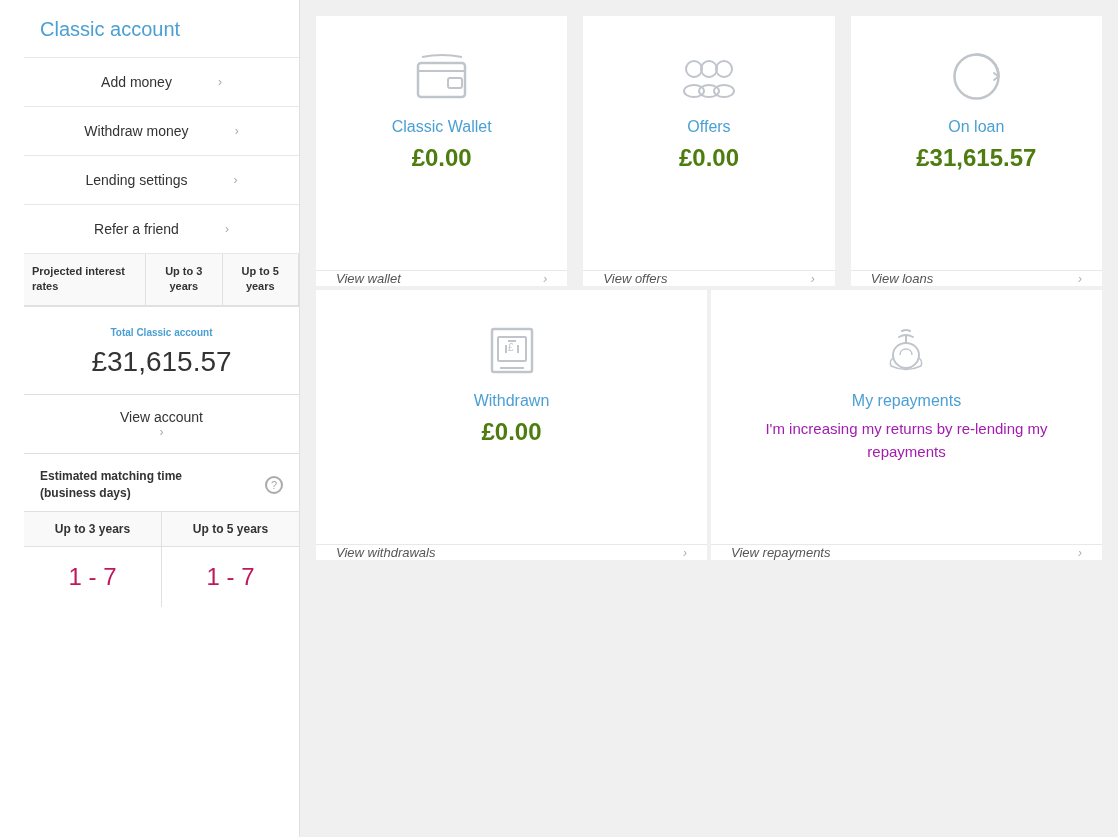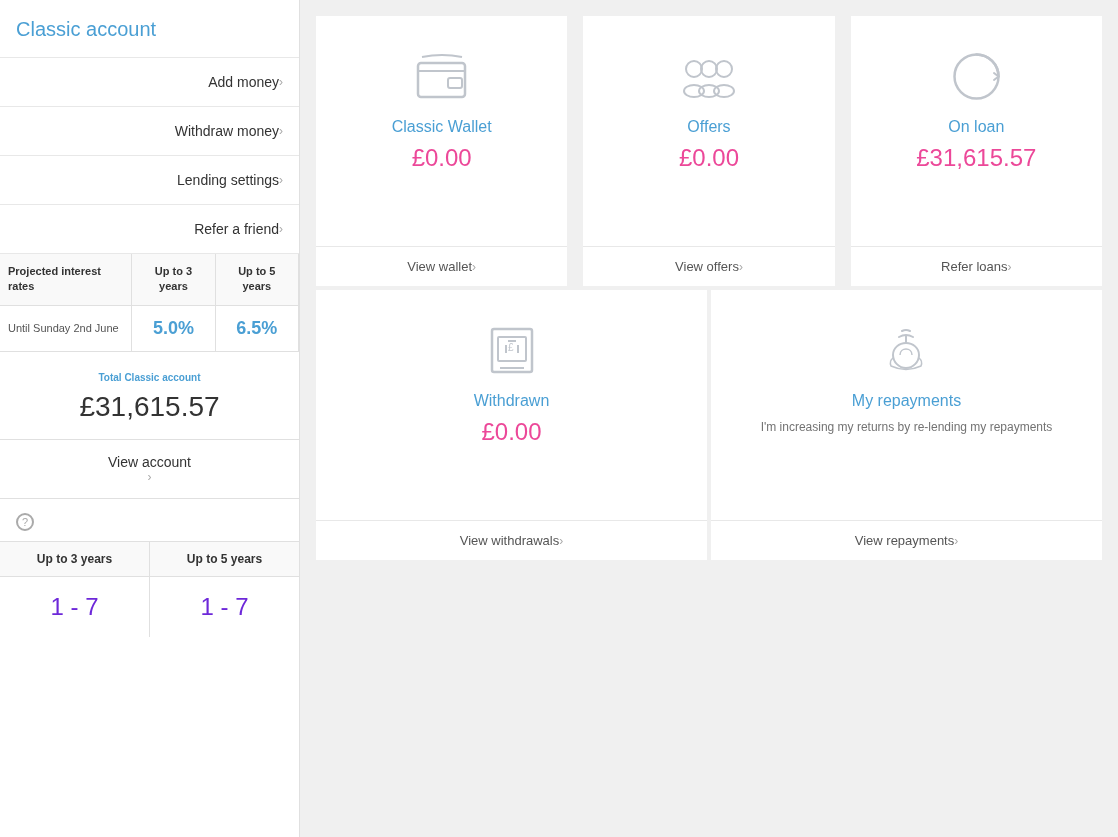--- a/index.html
+++ b/index.html
@@ -8,39 +8,41 @@
     
     .sidebar {
       width: 300px;
       min-width: 300px;
       background: #fff;
       border-right: 1px solid #e0e0e0;
       display: flex;
       flex-direction: column;
       height: 100%;
       overflow-y: auto;
+      padding-left: 24px;
     }
 
     .sidebar-title {
       padding: 18px 16px 16px;
       font-size: 20px;
       color: #4a9fd4;
       font-weight: normal;
       border-bottom: 1px solid #e8e8e8;
     }
 
     .sidebar-menu-item {
       display: flex;
-      justify-content: flex-end;
+      justify-content: center;
       align-items: center;
       padding: 16px 16px;
       border-bottom: 1px solid #e8e8e8;
       cursor: pointer;
       font-size: 14px;
       color: #333;
+      gap: 46px;
     }
     .chevron { color: #aaa; font-size: 12px; }
 
     
     .interest-section {
       border-bottom: 1px solid #e0e0e0;
     }
     .interest-table {
       width: 100%;
       border-collapse: collapse;
@@ -152,21 +154,21 @@
       color: #333;
       border-right: 1px solid #e0e0e0;
       border-bottom: 1px solid #e0e0e0;
       background: #f9f9f9;
     }
     .matching-table td {
       padding: 16px 8px;
       text-align: center;
       border-right: 1px solid #e0e0e0;
       font-size: 24px;
-      color: #6d28d9;
+      color: #be185d;
       font-weight: 300;
     }
     .matching-table th:last-child, .matching-table td:last-child { border-right: none; }
 
     
     .main-content {
       flex: 1;
       padding: 16px;
       overflow-y: auto;
       background: #f0f0f0;
@@ -201,43 +203,44 @@
       justify-content: center;
     }
     .card-title {
       font-size: 16px;
       color: #4a9fd4;
       margin-bottom: 8px;
       font-weight: normal;
     }
     .card-amount {
       font-size: 24px;
-      color: #ec4899;
-      font-weight: 400;
+      color: #4d7c0f;
+      font-weight: 700;
       margin-bottom: 16px;
     }
     .card-description {
-      font-size: 12px;
-      color: #737373;
+      font-size: 15px;
+      color: #a21caf;
       text-align: center;
       padding: 0 10px;
       margin-bottom: 16px;
       line-height: 1.5;
     }
     .card-footer {
       width: calc(100% + 40px);
       margin-top: auto;
-      padding: 12px 20px;
+      padding: 0 20px;
       border-top: 1px solid #e8e8e8;
       display: flex;
-      justify-content: center;
+      justify-content: space-between;
       align-items: center;
       font-size: 13px;
       color: #555;
       cursor: pointer;
+      font-style: italic;
     }
 
     
     svg { color: #bbb; }
   </style>
 </head>
 <body>
 
 <div class="sidebar">
   <div class="sidebar-title">Classic account</div>
@@ -264,41 +267,37 @@
   <div class="interest-section">
     <table class="interest-table">
       <thead>
         <tr>
           <th>Projected interest rates</th>
           <th>Up to 3 years</th>
           <th>Up to 5 years</th>
         </tr>
       </thead>
       <tbody id="interest-table-body">
-          <tr>
-    <td>Until Sunday 2nd June</td>
-    <td><span class="interest-rate">5.0%</span></td>
-    <td><span class="interest-rate">6.5%</span></td>
-  </tr>
         </tbody>
     </table>
   </div>
 
   <div class="total-section">
     <div class="total-label">Total Classic account</div>
     <div class="total-amount">£31,615.57</div>
   </div>
 
   <div class="view-account-row">
     <span>View account</span>
     <span class="chevron">›</span>
   </div>
 
   <div class="matching-section">
     <div class="matching-header">
+      <div class="matching-title">Estimated matching time<br>(business days)</div>
       <div class="help-icon">?</div>
     </div>
     <table class="matching-table">
       <thead>
         <tr>
           <th>Up to 3 years</th>
           <th>Up to 5 years</th>
         </tr>
       </thead>
       <tbody id="matching-table-body">
@@ -351,21 +350,21 @@
     <div class="card-icon">
           <svg width="55" height="55" viewBox="0 0 55 55" fill="none" xmlns="http://www.w3.org/2000/svg">
     <circle cx="27.5" cy="27.5" r="22" stroke="#c0c5cc" stroke-width="2.5" fill="none"></circle>
     <path d="M27.5 5.5 A22 22 0 0 1 49.5 27.5" stroke="#c0c5cc" stroke-width="2.5" fill="none" stroke-linecap="round"></path>
     <path d="M45 24 L49.5 27.5 L45 31" stroke="#c0c5cc" stroke-width="2" fill="none" stroke-linecap="round" stroke-linejoin="round"></path>
   </svg>
         </div>
     <div class="card-title">On loan</div>
     <div class="card-amount">£31,615.57</div>
     <div class="card-footer">
-      <span>Refer loans</span>
+      <span>View loans</span>
       <span class="chevron">›</span>
     </div>
   </div>
     </div>
   <div class="cards-grid-bottom" id="cards-bottom">
       <div class="card" style="min-height: 270px;">
     <div class="card-icon">
           <svg width="52" height="55" viewBox="0 0 52 55" fill="none" xmlns="http://www.w3.org/2000/svg">
     <rect x="6" y="6" width="40" height="43" rx="2" stroke="#c0c5cc" stroke-width="2.5" fill="none"></rect>
     <rect x="12" y="14" width="28" height="24" rx="1" stroke="#c0c5cc" stroke-width="2" fill="none"></rect>

